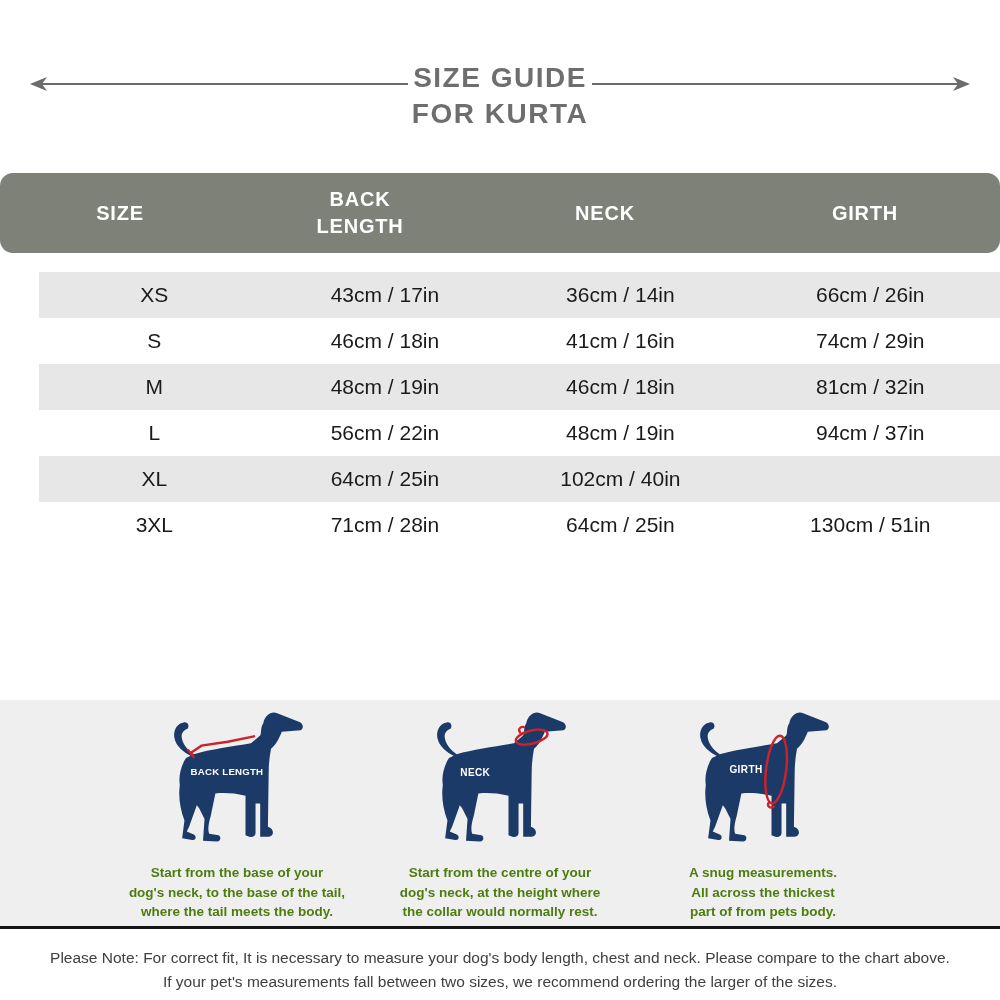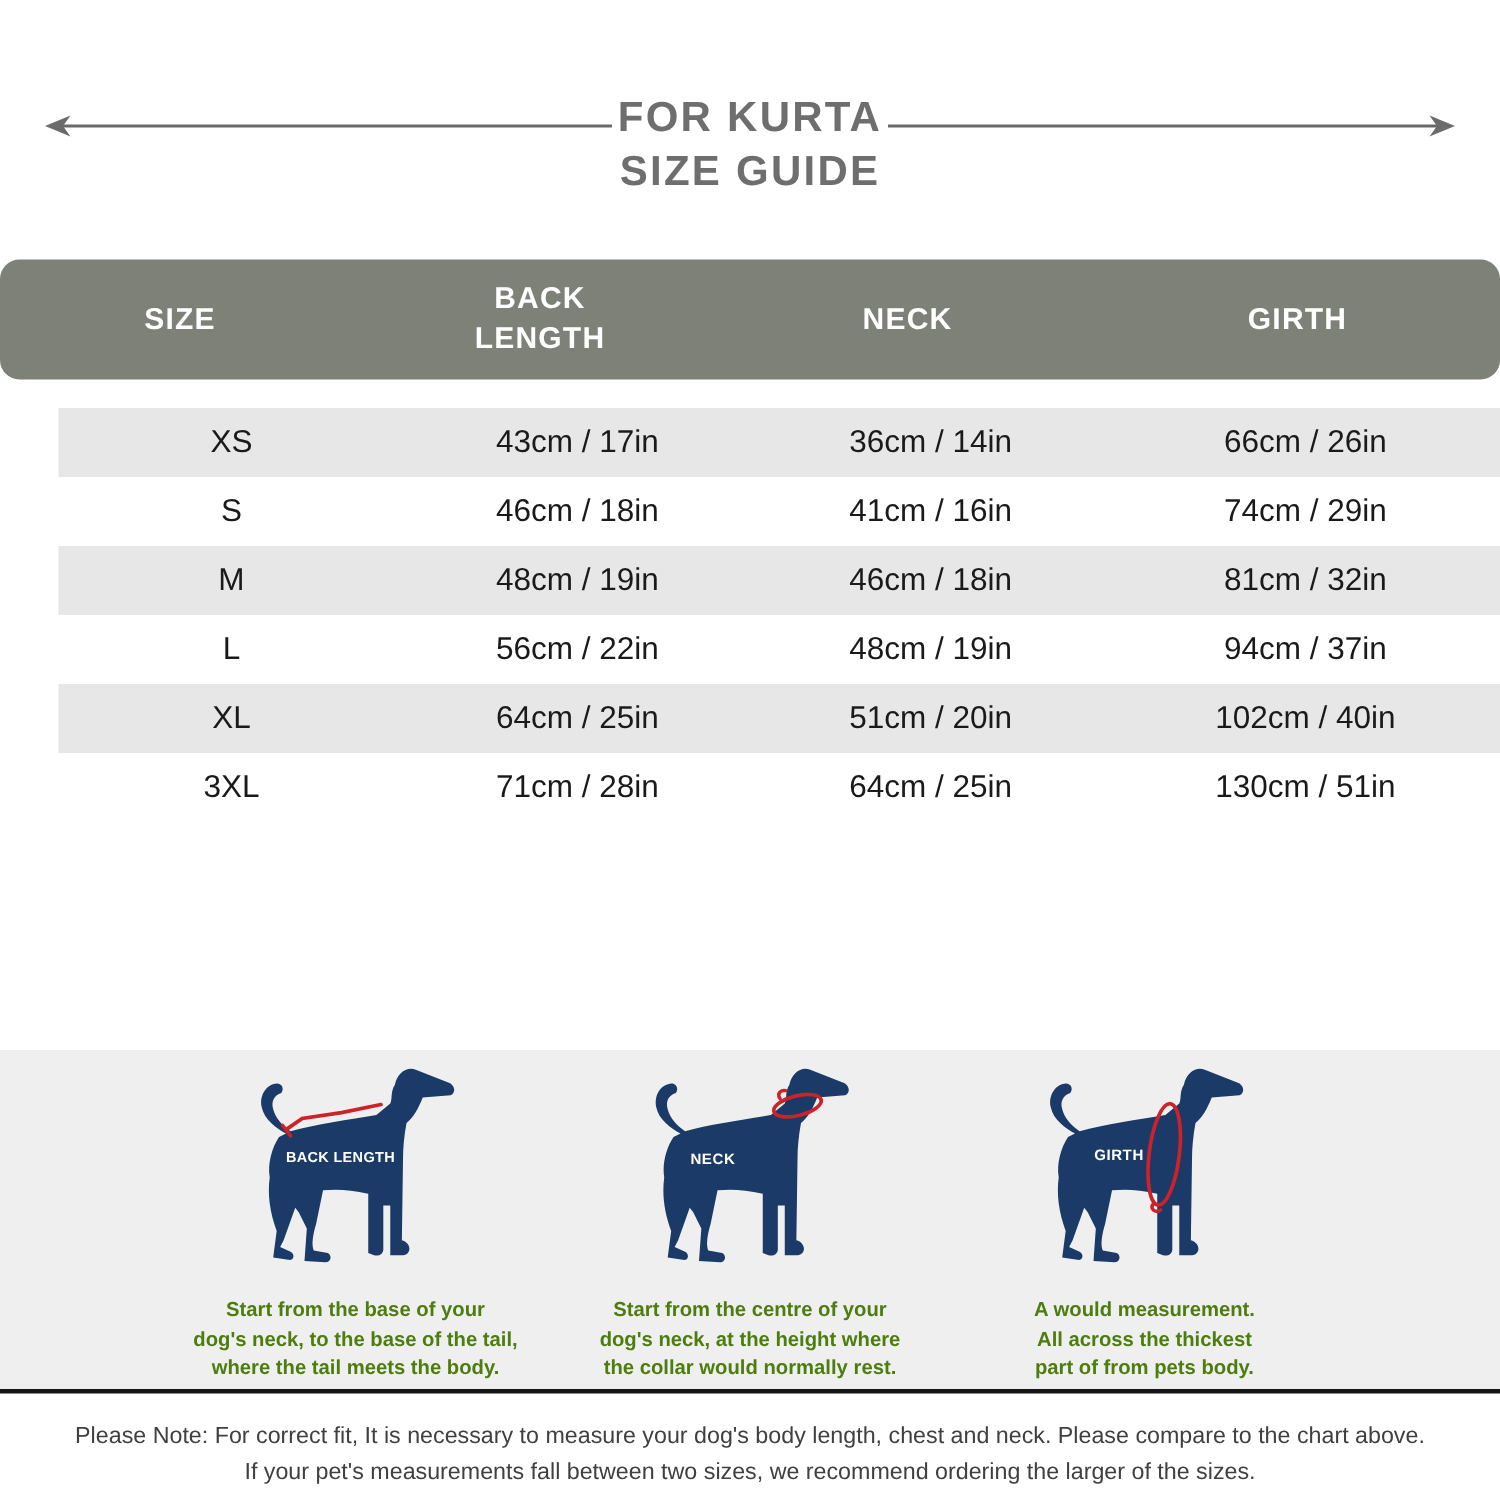--- a/index.html
+++ b/index.html
@@ -66,22 +66,22 @@
 
   <svg class="arrow left" width="378" height="16" viewBox="0 0 378 16">
     <line x1="378" y1="8" x2="12" y2="8" stroke="#6b6b6b" stroke-width="2"></line>
     <polygon points="0,8 17,1 12,8 17,15" fill="#6b6b6b"></polygon>
   </svg>
   <svg class="arrow right" width="378" height="16" viewBox="0 0 378 16">
     <line x1="0" y1="8" x2="366" y2="8" stroke="#6b6b6b" stroke-width="2"></line>
     <polygon points="378,8 361,1 366,8 361,15" fill="#6b6b6b"></polygon>
   </svg>
   <div class="title-block">
+    <div class="title-line">SIZE GUIDE</div>
     <div class="title-line">FOR KURTA</div>
-    <div class="title-line">SIZE GUIDE</div>
   </div>
 
   <div class="size-table">
     <div class="t-row t-head">
       <div class="cell">SIZE</div>
       <div class="cell"><span class="wrap-narrow">BACK LENGTH</span></div>
       <div class="cell">NECK</div>
       <div class="cell">GIRTH</div>
     </div>
     <div class="t-body">
@@ -105,21 +105,20 @@
       </div>
       <div class="t-row">
         <div class="cell">L</div>
         <div class="cell">56cm / 22in</div>
         <div class="cell">48cm / 19in</div>
         <div class="cell">94cm / 37in</div>
       </div>
       <div class="t-row">
         <div class="cell">XL</div>
         <div class="cell">64cm / 25in</div>
-        <div class="cell">51cm / 20in</div>
         <div class="cell">102cm / 40in</div>
       </div>
       <div class="t-row">
         <div class="cell">3XL</div>
         <div class="cell">71cm / 28in</div>
         <div class="cell">64cm / 25in</div>
         <div class="cell">130cm / 51in</div>
       </div>
     </div>
   </div>
@@ -161,21 +160,21 @@
     <div class="guide-col">
       <div class="dog-fig">
         <svg width="170" height="155" viewBox="0 0 220 200">
           <use href="#dog-shape"></use>
           <ellipse cx="127" cy="82" rx="13" ry="44" transform="rotate(7 127 82)" stroke="#cc2229" stroke-width="3.2" fill="none"></ellipse>
           <path d="M118 124 C114 129 119 133 124 130" stroke="#cc2229" stroke-width="3" fill="none" stroke-linecap="round"></path>
           <text x="88" y="87" text-anchor="middle" fill="#ffffff" font-size="13" font-weight="bold" letter-spacing="0.5">GIRTH</text>
         </svg>
       </div>
       <div class="guide-caption">
-        <div>A would measurement.</div>
+        <div>A snug measurements.</div>
         <div>All across the thickest</div>
         <div>part of from pets body.</div>
       </div>
     </div>
 
   </div>
 
   <div class="divider"></div>
 
   <div class="note">

